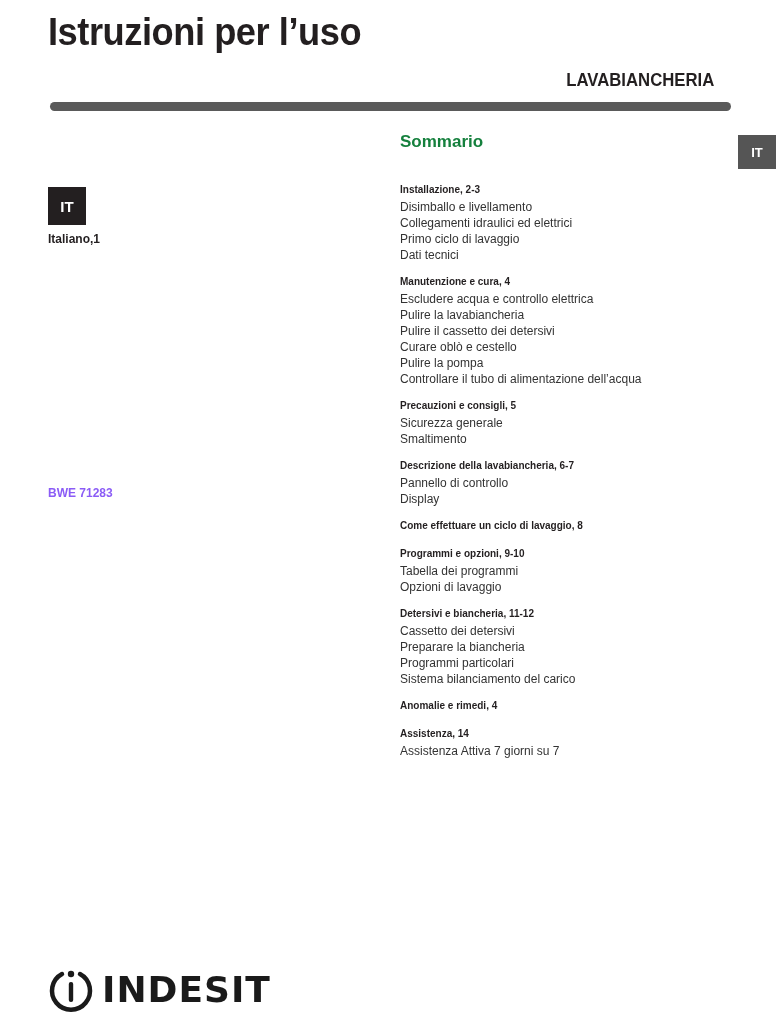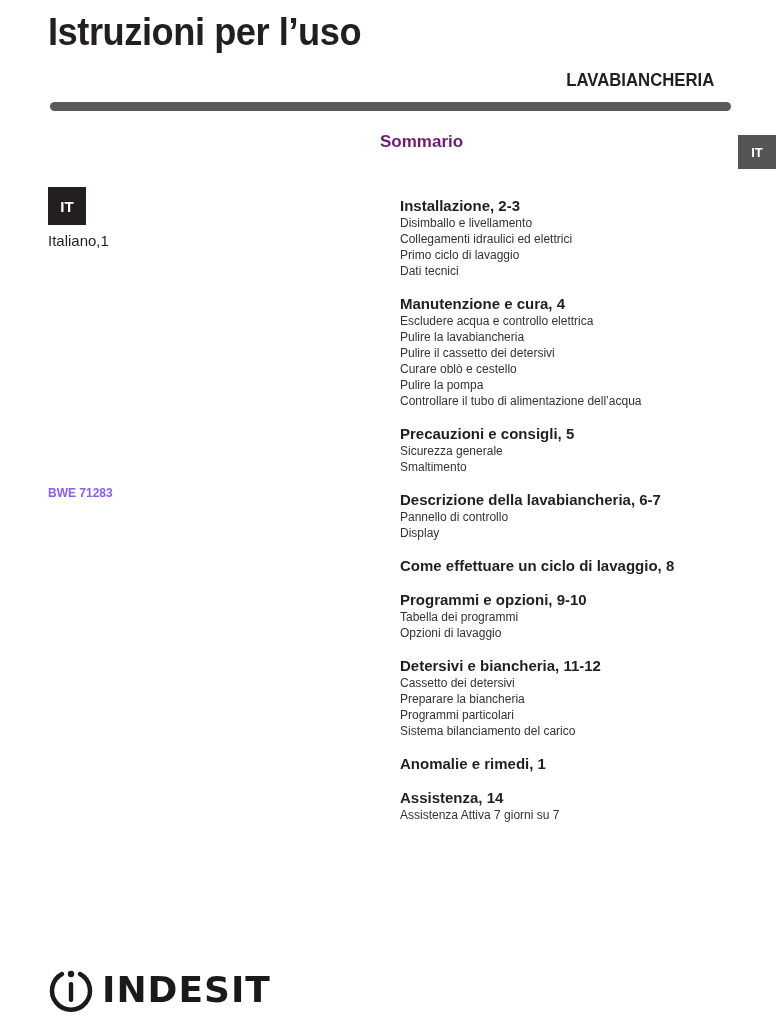--- a/index.html
+++ b/index.html
@@ -26,38 +26,37 @@
       background: #555555; color: #ffffff; font-weight: bold; font-size: 13px;
       display: flex; align-items: center; justify-content: center;
     }
     .lang-box {
       position: absolute; left: 48px; top: 187px; width: 38px; height: 38px;
       background: #231f20; color: #ffffff; font-weight: bold; font-size: 15px;
       display: flex; align-items: center; justify-content: center;
     }
     .lang-label {
       position: absolute; left: 48px; top: 232px;
-      font-weight: normal; font-size: 15px; color: #231f20;
+      font-weight: bold; font-size: 12px; color: #231f20;
     }
     .model {
       position: absolute; left: 48px; top: 486px;
       font-weight: bold; font-size: 12px; color: #8b5cf6;
     }
     .toc-title {
-      position: absolute; left: 380px; top: 132px;
-      font-weight: bold; font-size: 17px; color: #701a75;
+      position: absolute; left: 400px; top: 132px;
+      font-weight: bold; font-size: 17px; color: #15803d;
     }
     .toc {
       position: absolute; left: 400px; top: 181px; width: 340px;
     }
     .toc-section { margin-bottom: 10px; }
     .toc-heading {
-      font-weight: bold; font-size: 15px; line-height: 18px; color: #231f20;
+      font-weight: bold; font-size: 10px; line-height: 18px; color: #231f20;
       white-space: nowrap;
-      margin-top: 16px;
     }
     .toc-item {
       font-size: 12px; line-height: 16px; color: #333333; white-space: nowrap;
     }
     .logo {
       position: absolute; left: 48px; top: 966px; height: 46px;
       display: flex; align-items: center;
     }
     .logo-word {
       margin-left: 8px; font-weight: bold; font-size: 36px; letter-spacing: 1px;
@@ -115,21 +114,21 @@
       <div class="toc-item">Opzioni di lavaggio</div>
     </div>
     <div class="toc-section">
       <div class="toc-heading">Detersivi e biancheria, 11-12</div>
       <div class="toc-item">Cassetto dei detersivi</div>
       <div class="toc-item">Preparare la biancheria</div>
       <div class="toc-item">Programmi particolari</div>
       <div class="toc-item">Sistema bilanciamento del carico</div>
     </div>
     <div class="toc-section">
-      <div class="toc-heading">Anomalie e rimedi, 1</div>
+      <div class="toc-heading">Anomalie e rimedi, 4</div>
     </div>
     <div class="toc-section">
       <div class="toc-heading">Assistenza, 14</div>
       <div class="toc-item">Assistenza Attiva 7 giorni su 7</div>
     </div>
   </div>
 
 <div class="logo">
   <svg width="46" height="46" viewBox="0 0 46 46">
     <path d="M14 8 A19 19 0 1 0 32 8" fill="none" stroke="#1a1a1a" stroke-width="4.5" stroke-linecap="round"></path>

